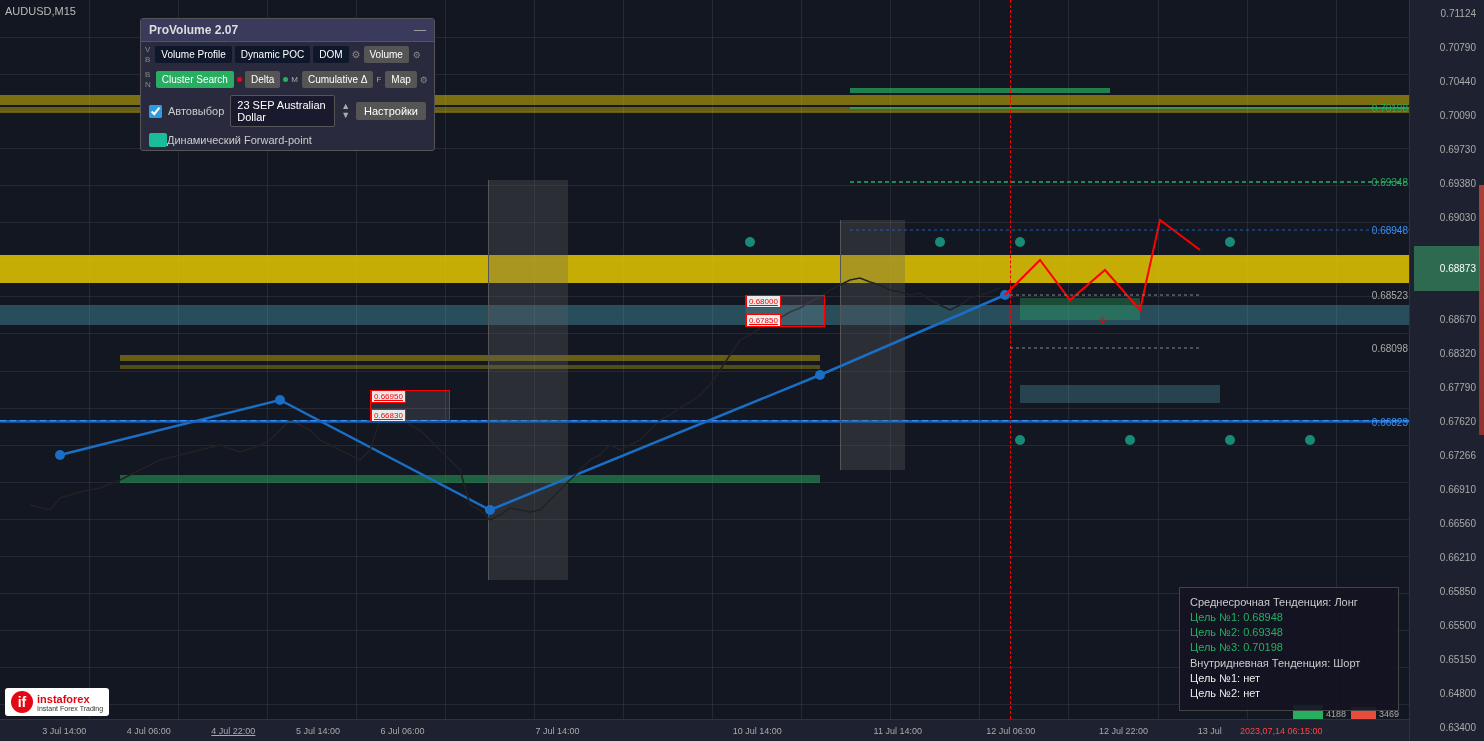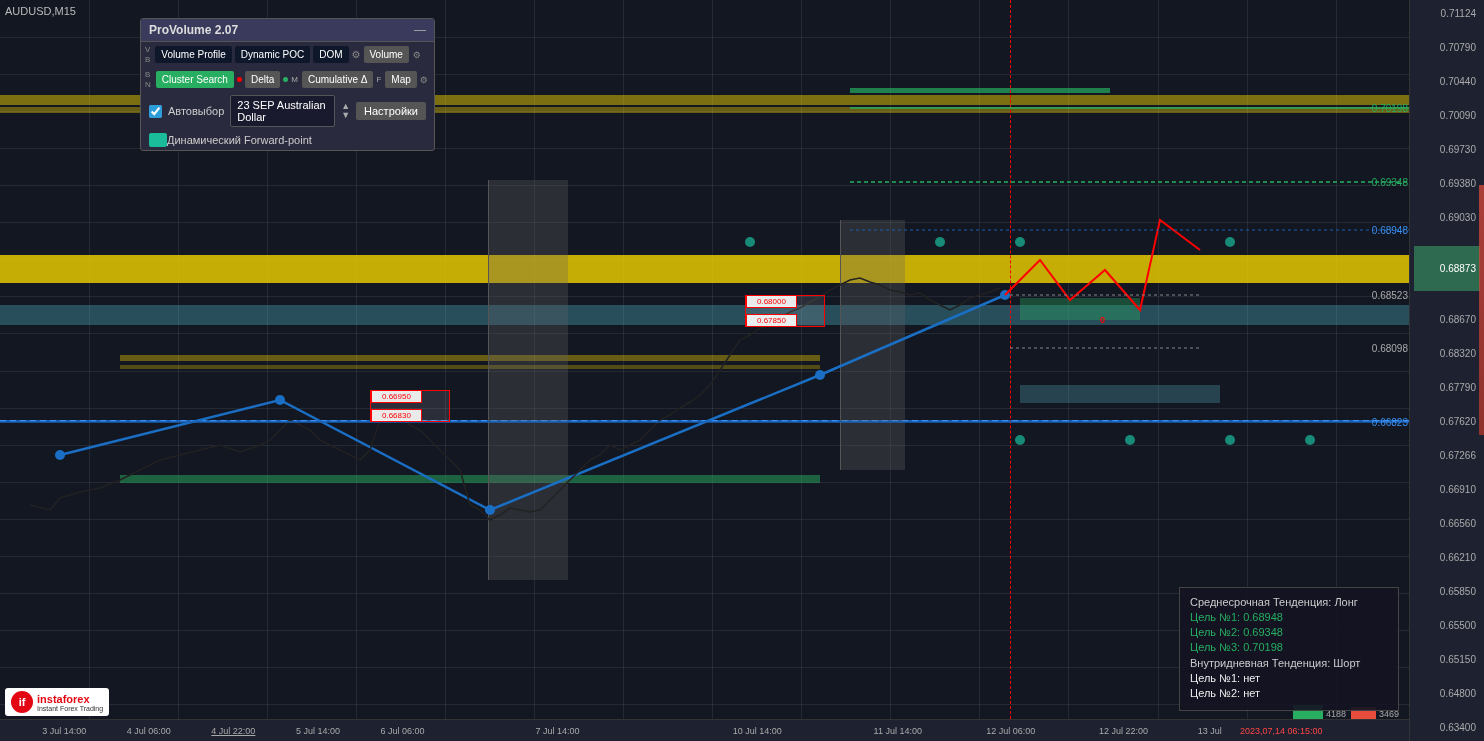--- a/index.html
+++ b/index.html
@@ -224,22 +224,23 @@
     .poc-box {
       position: absolute;
       border: 1px solid red;
       background: rgba(255,255,255,0.1);
     }
     .poc-label {
       position: absolute;
       font-size: 9px;
       color: red;
       background: rgba(255,255,255,0.9);
-      padding: 1px 10px;
+      padding: 1px 2px;
       border: 1px solid red;
+      text-decoration: underline;
     }
   </style>
 </head>
 <body>
 
 <div id="chart-area">
 
   <div class="grid-line-h" style="top:5%"></div>
   <div class="grid-line-h" style="top:10%"></div>
   <div class="grid-line-h" style="top:15%"></div>
@@ -432,21 +433,21 @@
     </div>
     <div class="info-line white-val">
       <span>Цель №2:</span>
       <span>нет</span>
     </div>
   </div>
 
   <div id="instaforex-logo">
     <div class="logo-box">
       <div style="width:22px; height:22px; background:#e30613; border-radius:50%; display:flex; align-items:center; justify-content:center;">
-        <span style="color:#fff; font-weight:bold; font-size:11px;">if</span>
+        <span style="color:#fff; font-weight:bold; font-size:14px;">if</span>
       </div>
       <div>
         <div class="logo-text-main">instaforex</div>
         <div class="logo-text-sub">Instant Forex Trading</div>
       </div>
     </div>
   </div>
 
 </div>
 

